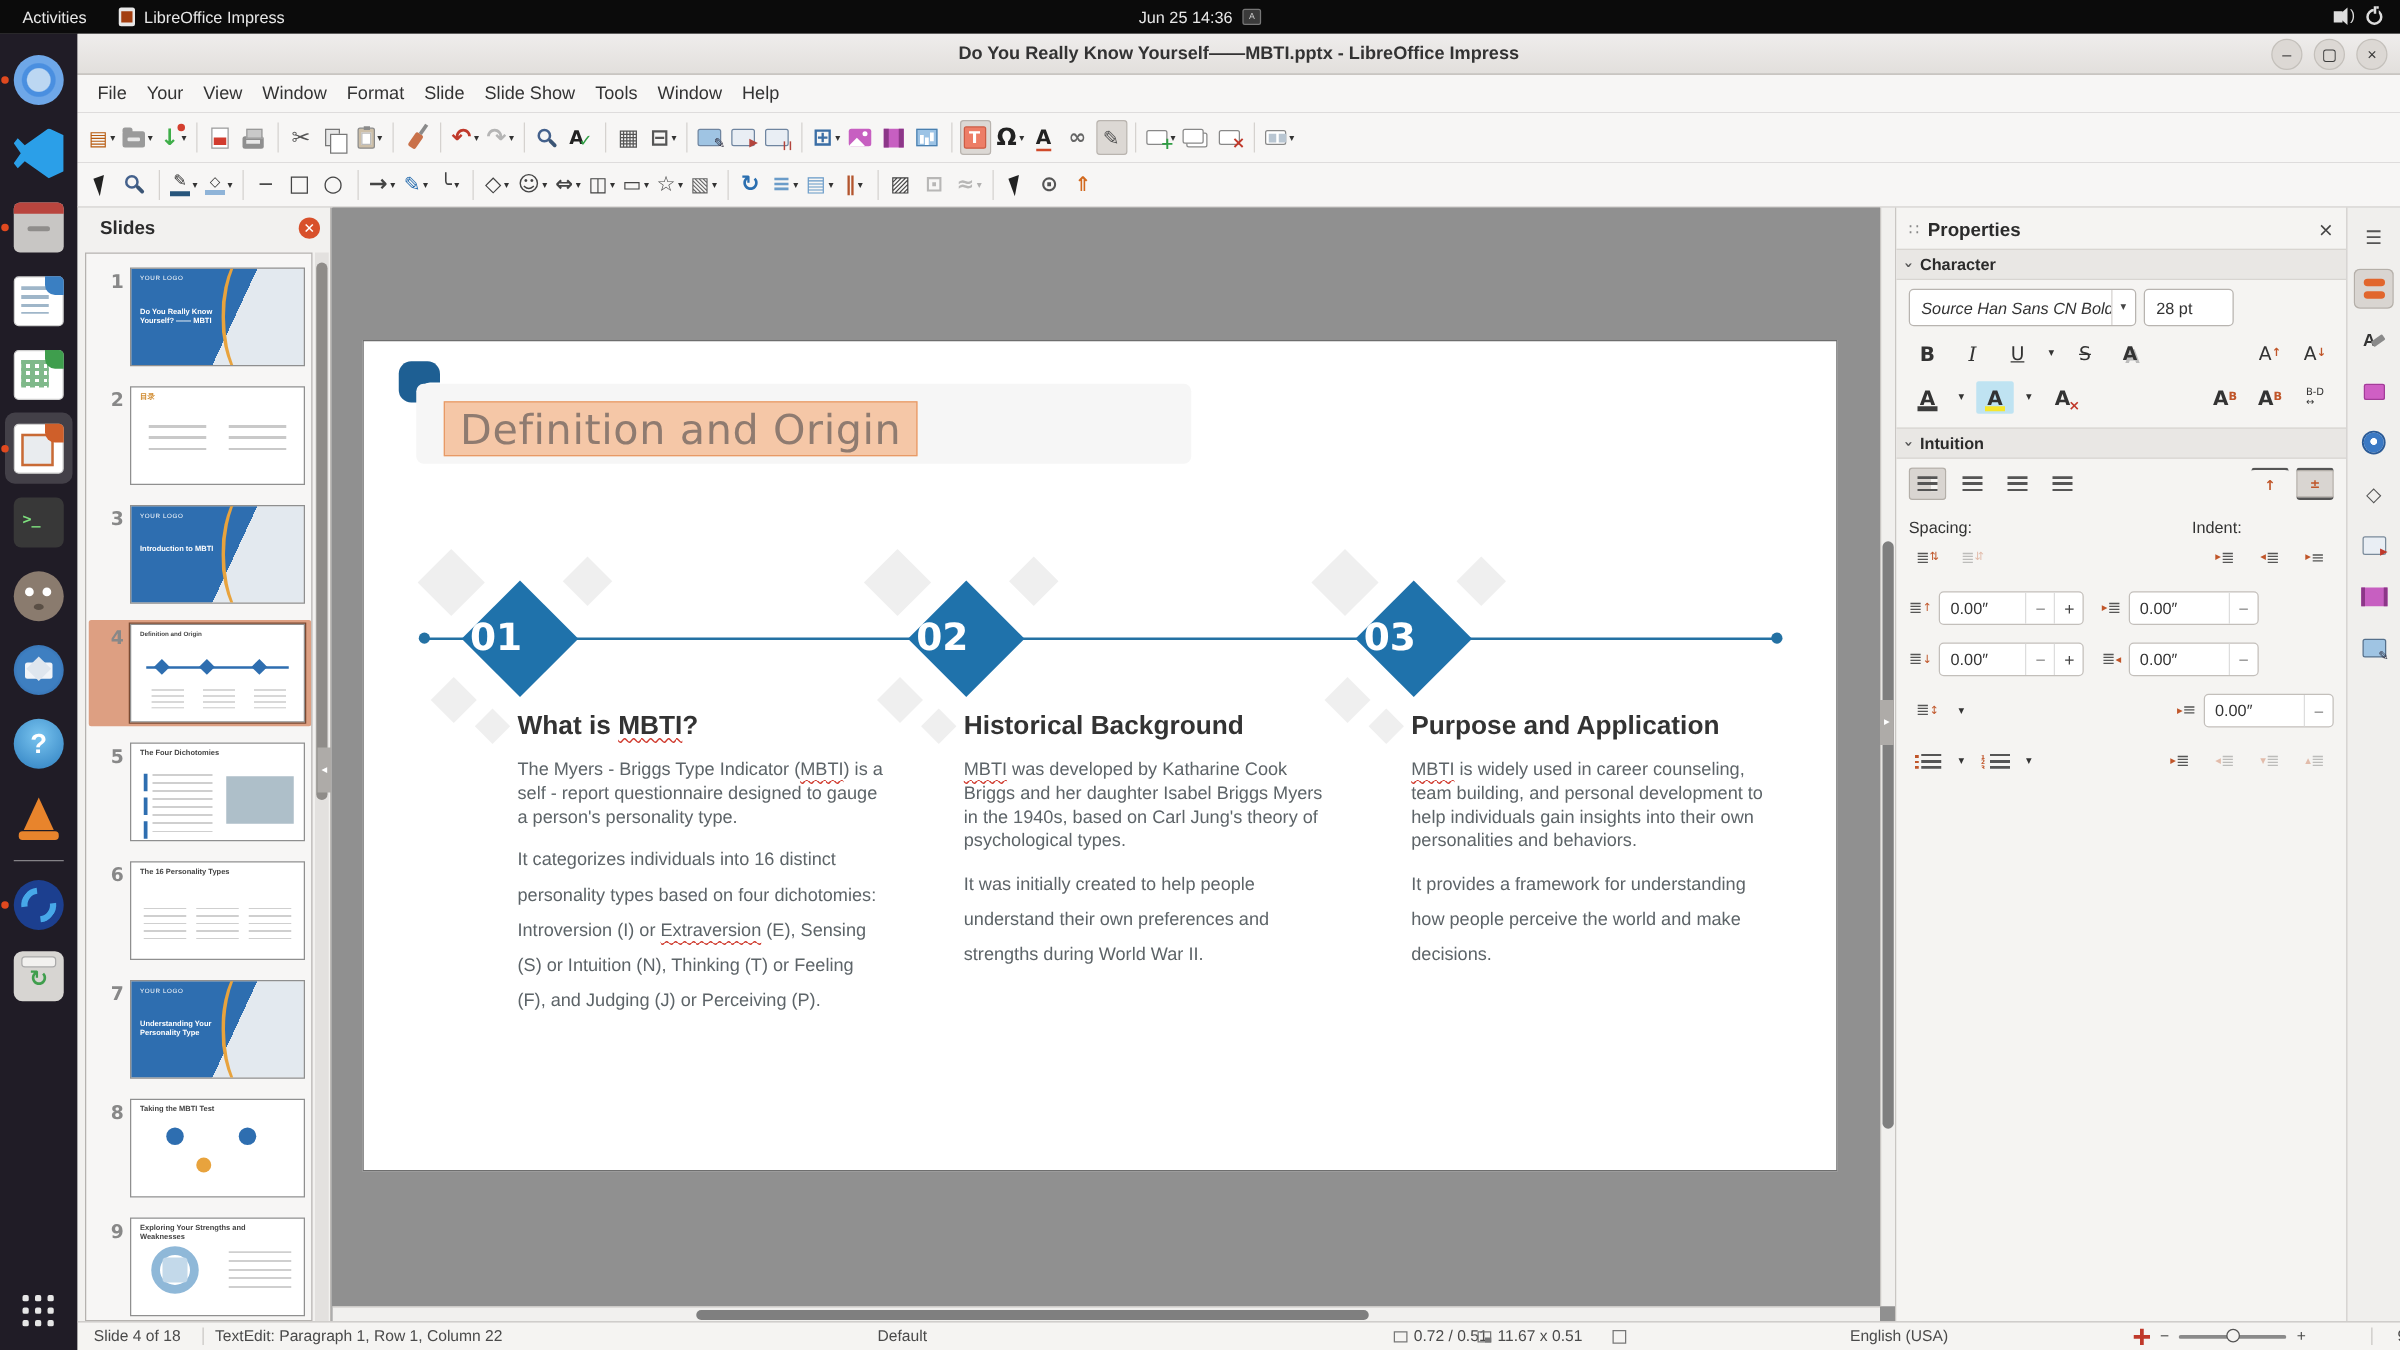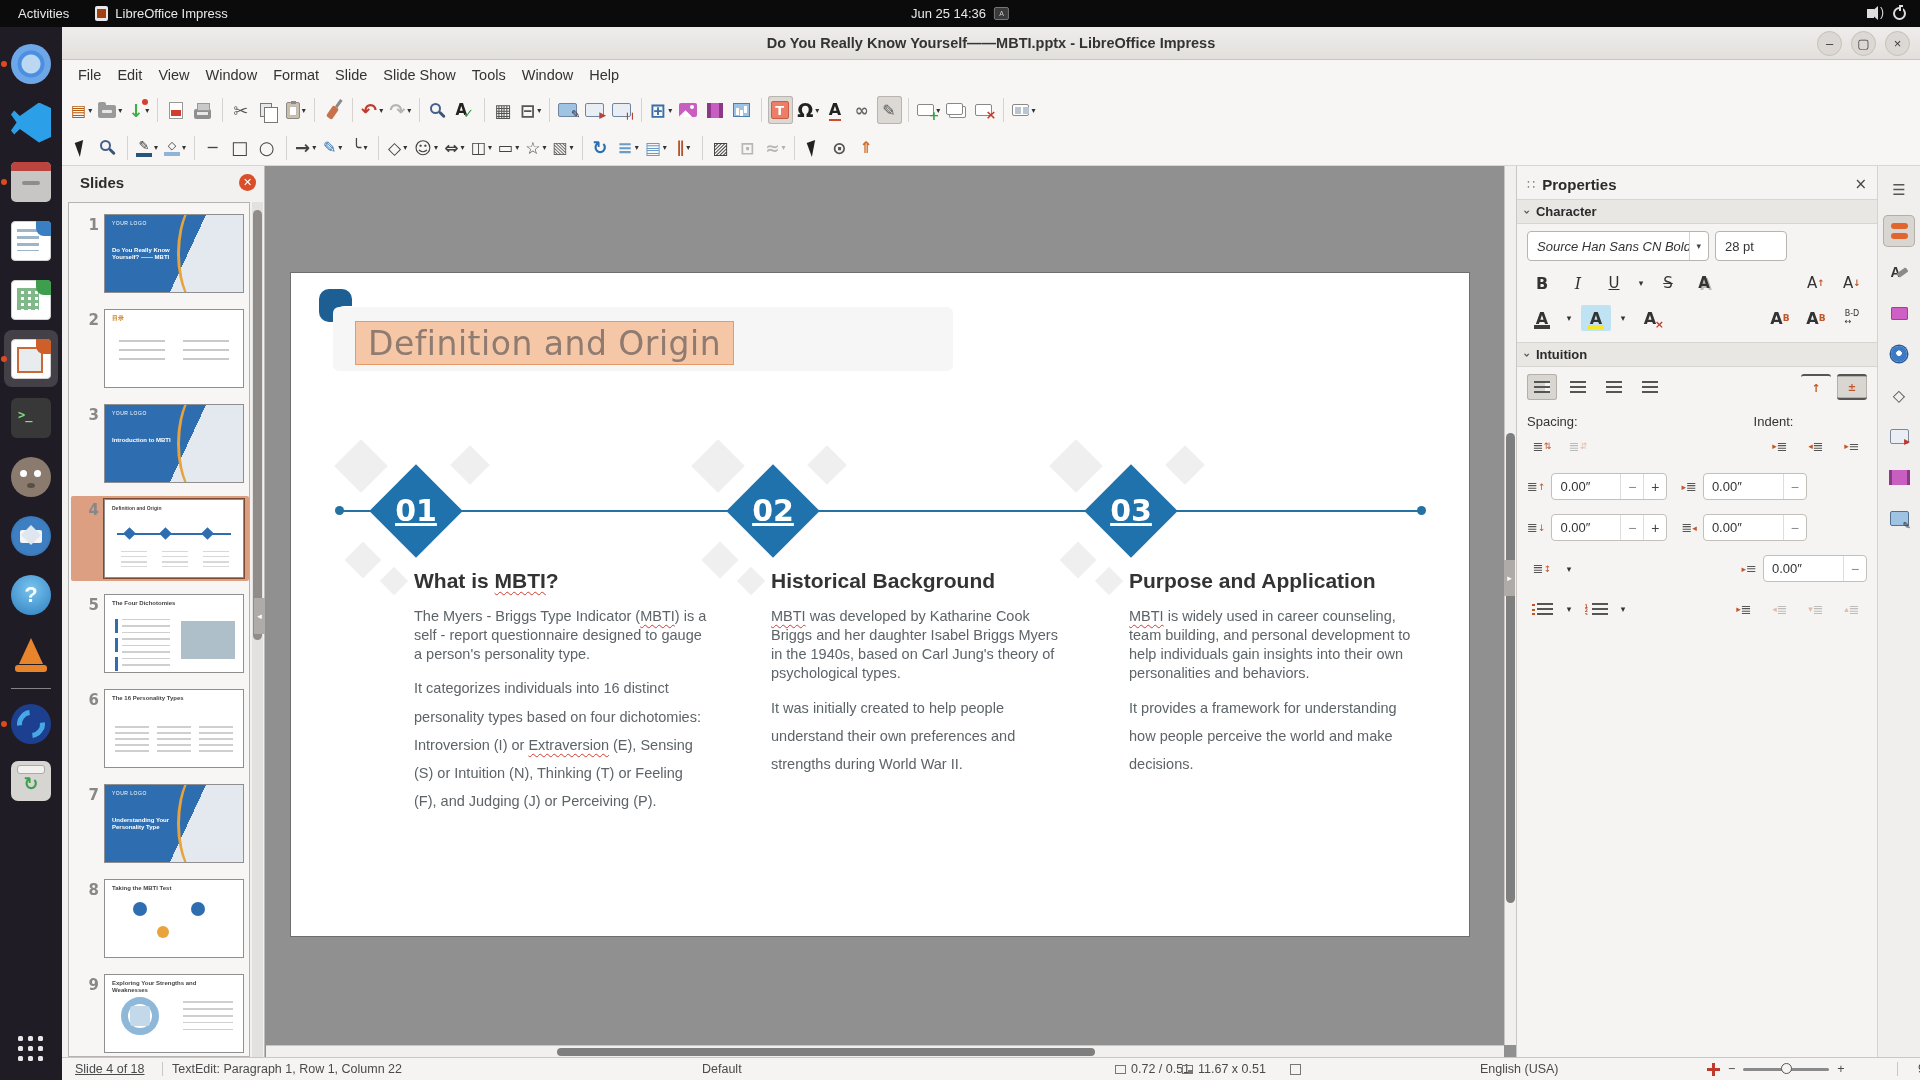--- a/index.html
+++ b/index.html
@@ -189,22 +189,22 @@
              background:#f5c7a7;border:1.5px solid #e89a66;font-size:33px;color:#8f7b70;letter-spacing:.5px;white-space:nowrap;}
   .tl-line{position:absolute;left:48px;top:237px;width:1084px;height:2px;background:#2471a3;}
   .tl-dot{position:absolute;top:233px;width:9px;height:9px;border-radius:50%;background:#2471a3;}
   .diag{position:absolute;top:238px;width:0;height:0;}
   .diag .deco{position:absolute;background:#efefef;transform:rotate(45deg);}
   .diag .d1{width:38px;height:38px;left:-74px;top:-64px;}
   .diag .d2{width:28px;height:28px;left:40px;top:-60px;}
   .diag .d3{width:26px;height:26px;left:-66px;top:36px;}
   .diag .d4{width:20px;height:20px;left:-32px;top:60px;}
   .diag .dsq{position:absolute;left:-33px;top:-33px;width:66px;height:66px;background:#1f72ab;transform:rotate(45deg);}
-  .diag .dnum{position:absolute;left:-40px;top:-18px;width:80px;text-align:center;color:#fff;
-              font:bold 30px "DejaVu Sans",sans-serif;text-decoration:underline;}
+  .diag .dnum{position:absolute;left:-40px;top:-18px;width:80px;text-align:left;color:#fff;
+              font:bold 30px "DejaVu Sans",sans-serif;}
   .col{position:absolute;top:296px;width:294px;}
   .col .colhead{margin:0;font-size:21px;font-weight:600;color:#333;}
   .col p{margin:14px 0 0;font-size:14.5px;color:#5d6468;}
   .col .p1{line-height:1.32;}
   .col .p2{line-height:1.95;margin-top:10px;}
   .sq{text-decoration-line:underline;text-decoration-style:wavy;text-decoration-color:#d03b2f;text-decoration-thickness:1px;text-underline-offset:3px;}
   #hscroll{position:absolute;left:266px;right:416px;bottom:23px;height:12px;background:#f1f0ee;border-top:1px solid #c9c6c3;}
   #hscroll .sthumb{position:absolute;left:291px;width:538px;top:2px;bottom:1px;background:#7f7f7f;border-radius:5px;}
   #vscroll{position:absolute;right:404px;top:166px;width:12px;bottom:35px;background:#f1f0ee;border-left:1px solid #c9c6c3;}
   #vscroll .sthumb{position:absolute;left:1px;right:1px;top:267px;height:470px;background:#7f7f7f;border-radius:5px;}
@@ -376,21 +376,21 @@
       <span class="wbtn">▢</span>
       <span class="wbtn">×</span>
     </span>
   </div>
 
   <div id="menubar">
     <div style="display:flex;">
 
         <span class="menuitem">File</span>
 
-        <span class="menuitem">Edit</span>
+        <span class="menuitem">Your</span>
 
         <span class="menuitem">View</span>
 
         <span class="menuitem">Window</span>
 
         <span class="menuitem">Format</span>
 
         <span class="menuitem">Slide</span>
 
         <span class="menuitem">Slide Show</span>
@@ -1131,21 +1131,21 @@
 
         <div class="tab t-transition"></div>
 
         <div class="tab t-animation"></div>
 
         <div class="tab t-master"></div>
       </div>
   </div>
 
   <div id="statusbar">
-    <span class="seg" style="left:13px;text-decoration:underline;">Slide 4 of 18</span>
+    <span class="seg" style="left:13px;">Slide 4 of 18</span>
     <span class="seg" style="left:100px;">
         <span class="vsep"></span>
       </span>
     <span class="seg" style="left:110px;">TextEdit: Paragraph 1, Row 1, Column 22</span>
     <span class="seg" style="left:640px;">Default</span>
     <span class="seg" style="left:1053px;">
       <span class="sbicon"></span>
         <span>0.72 / 0.51</span>
     </span>
     <span class="seg" style="left:1120px;">

